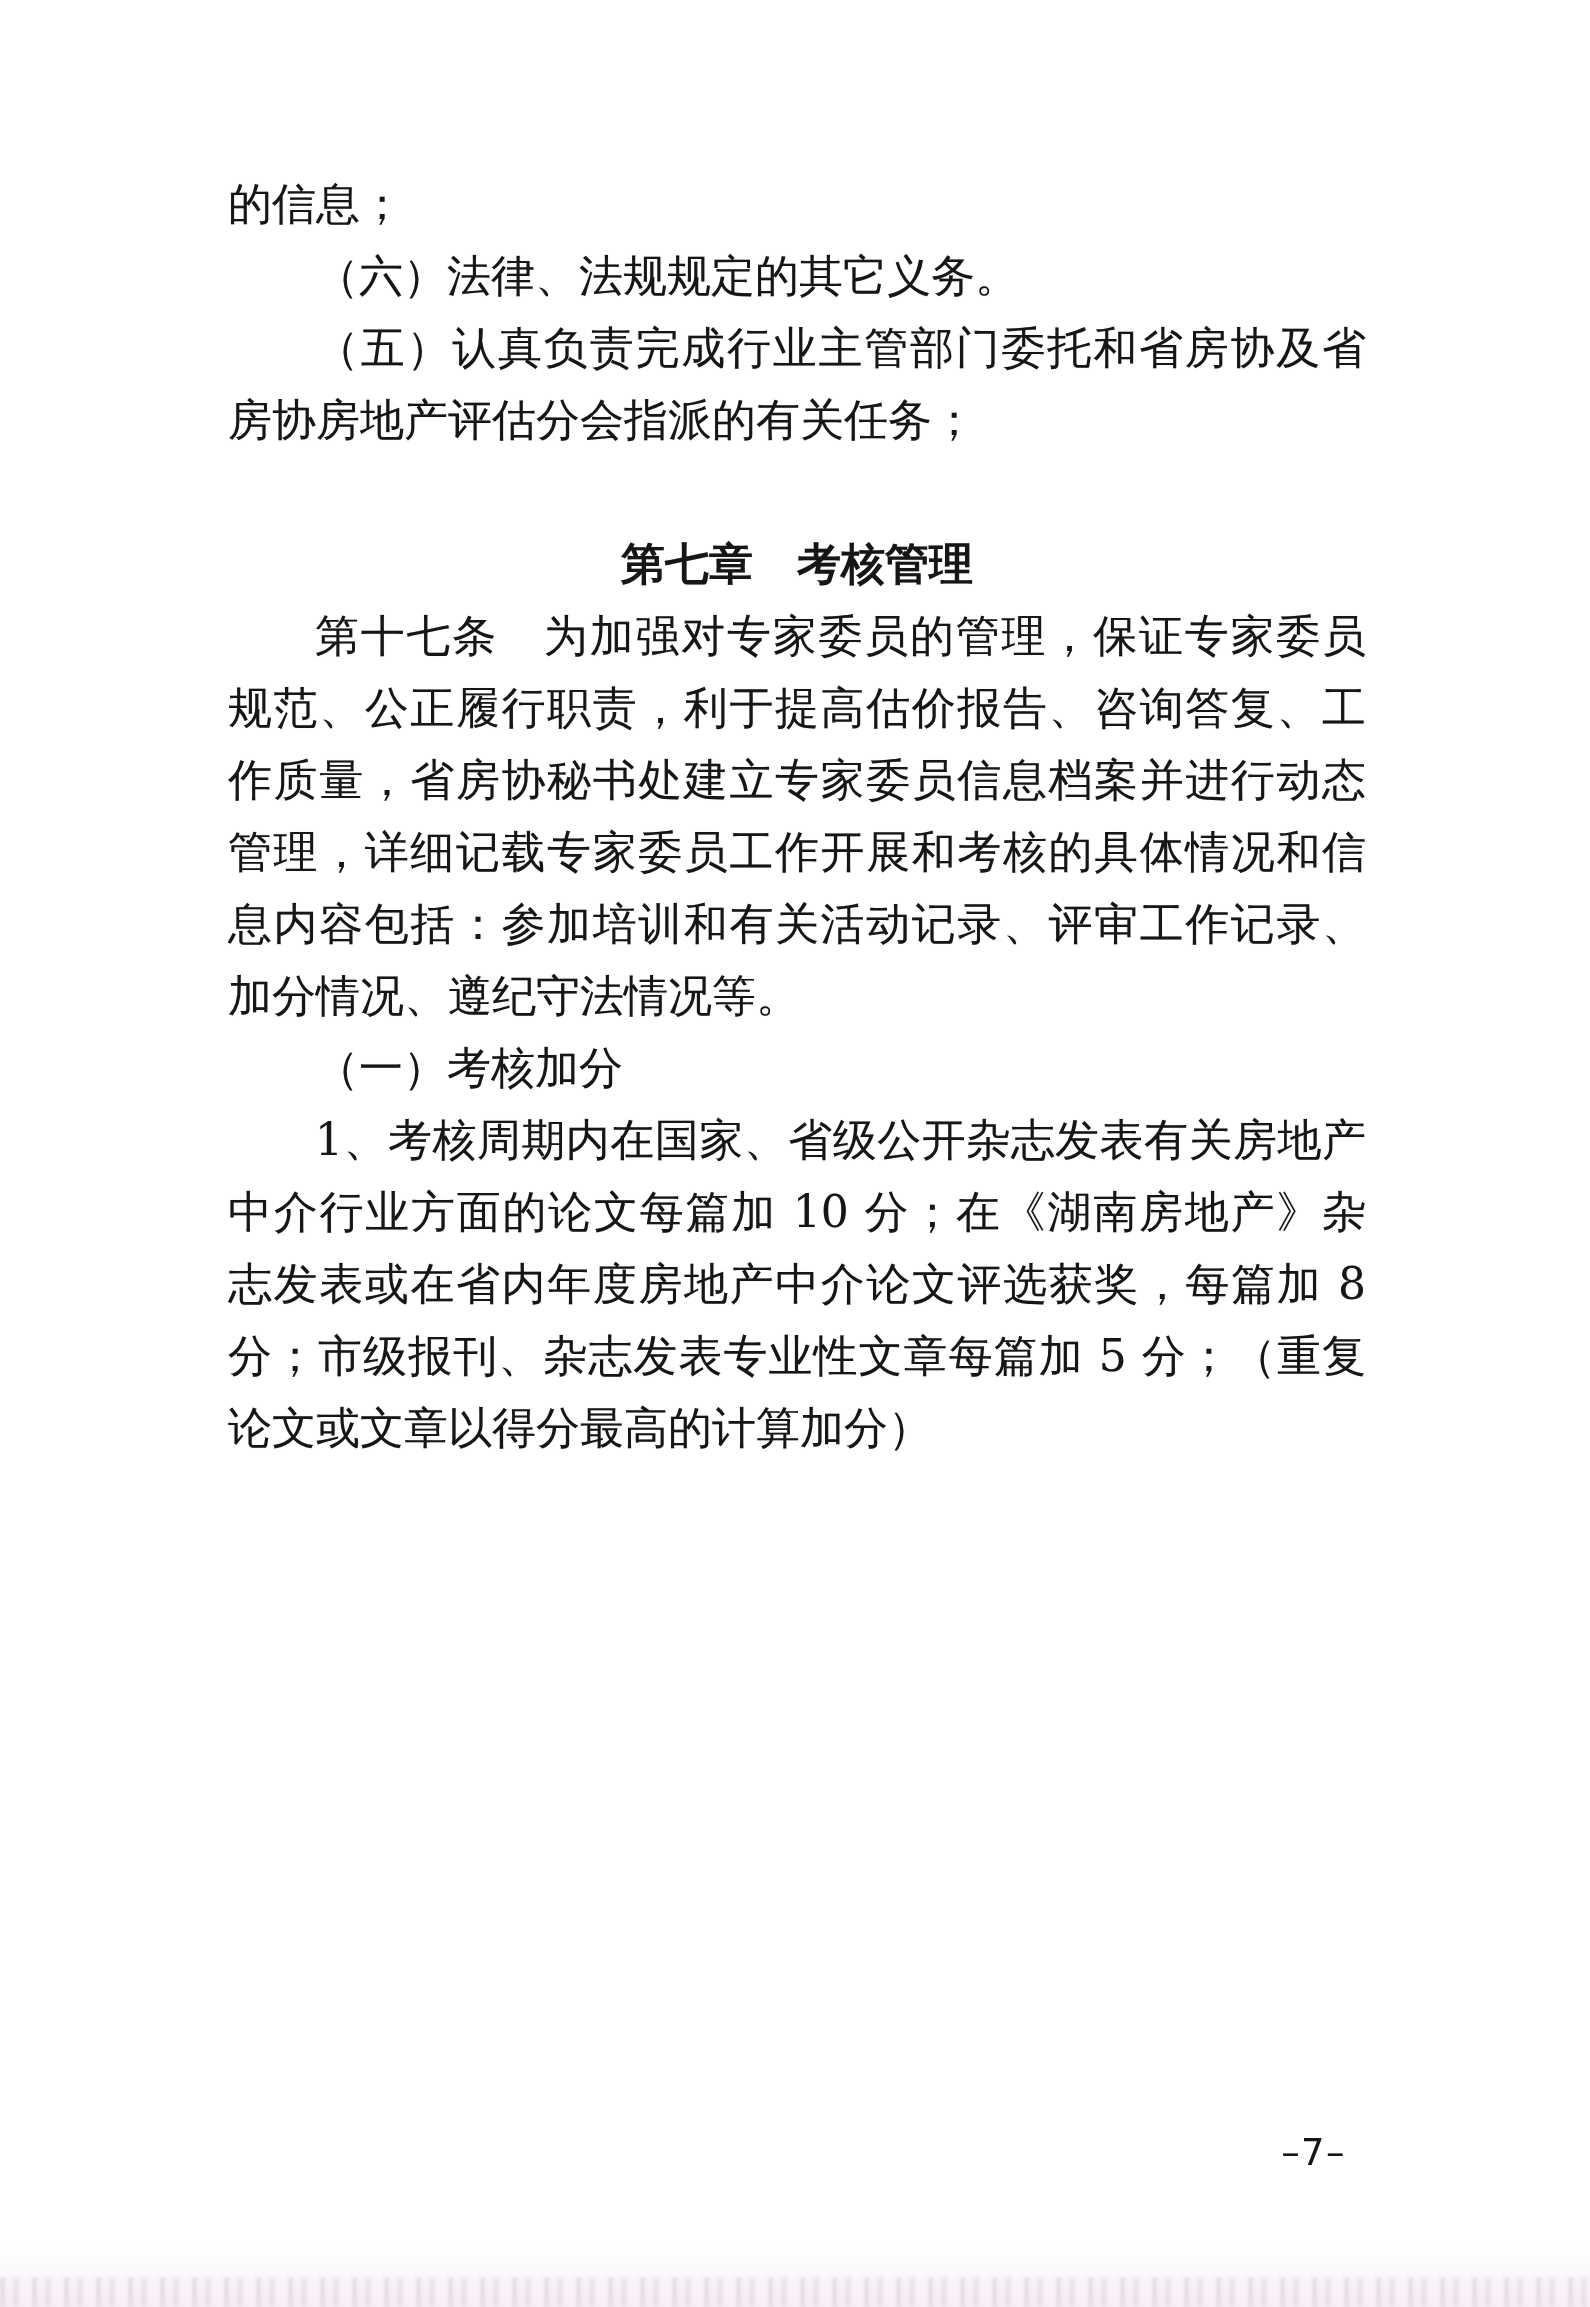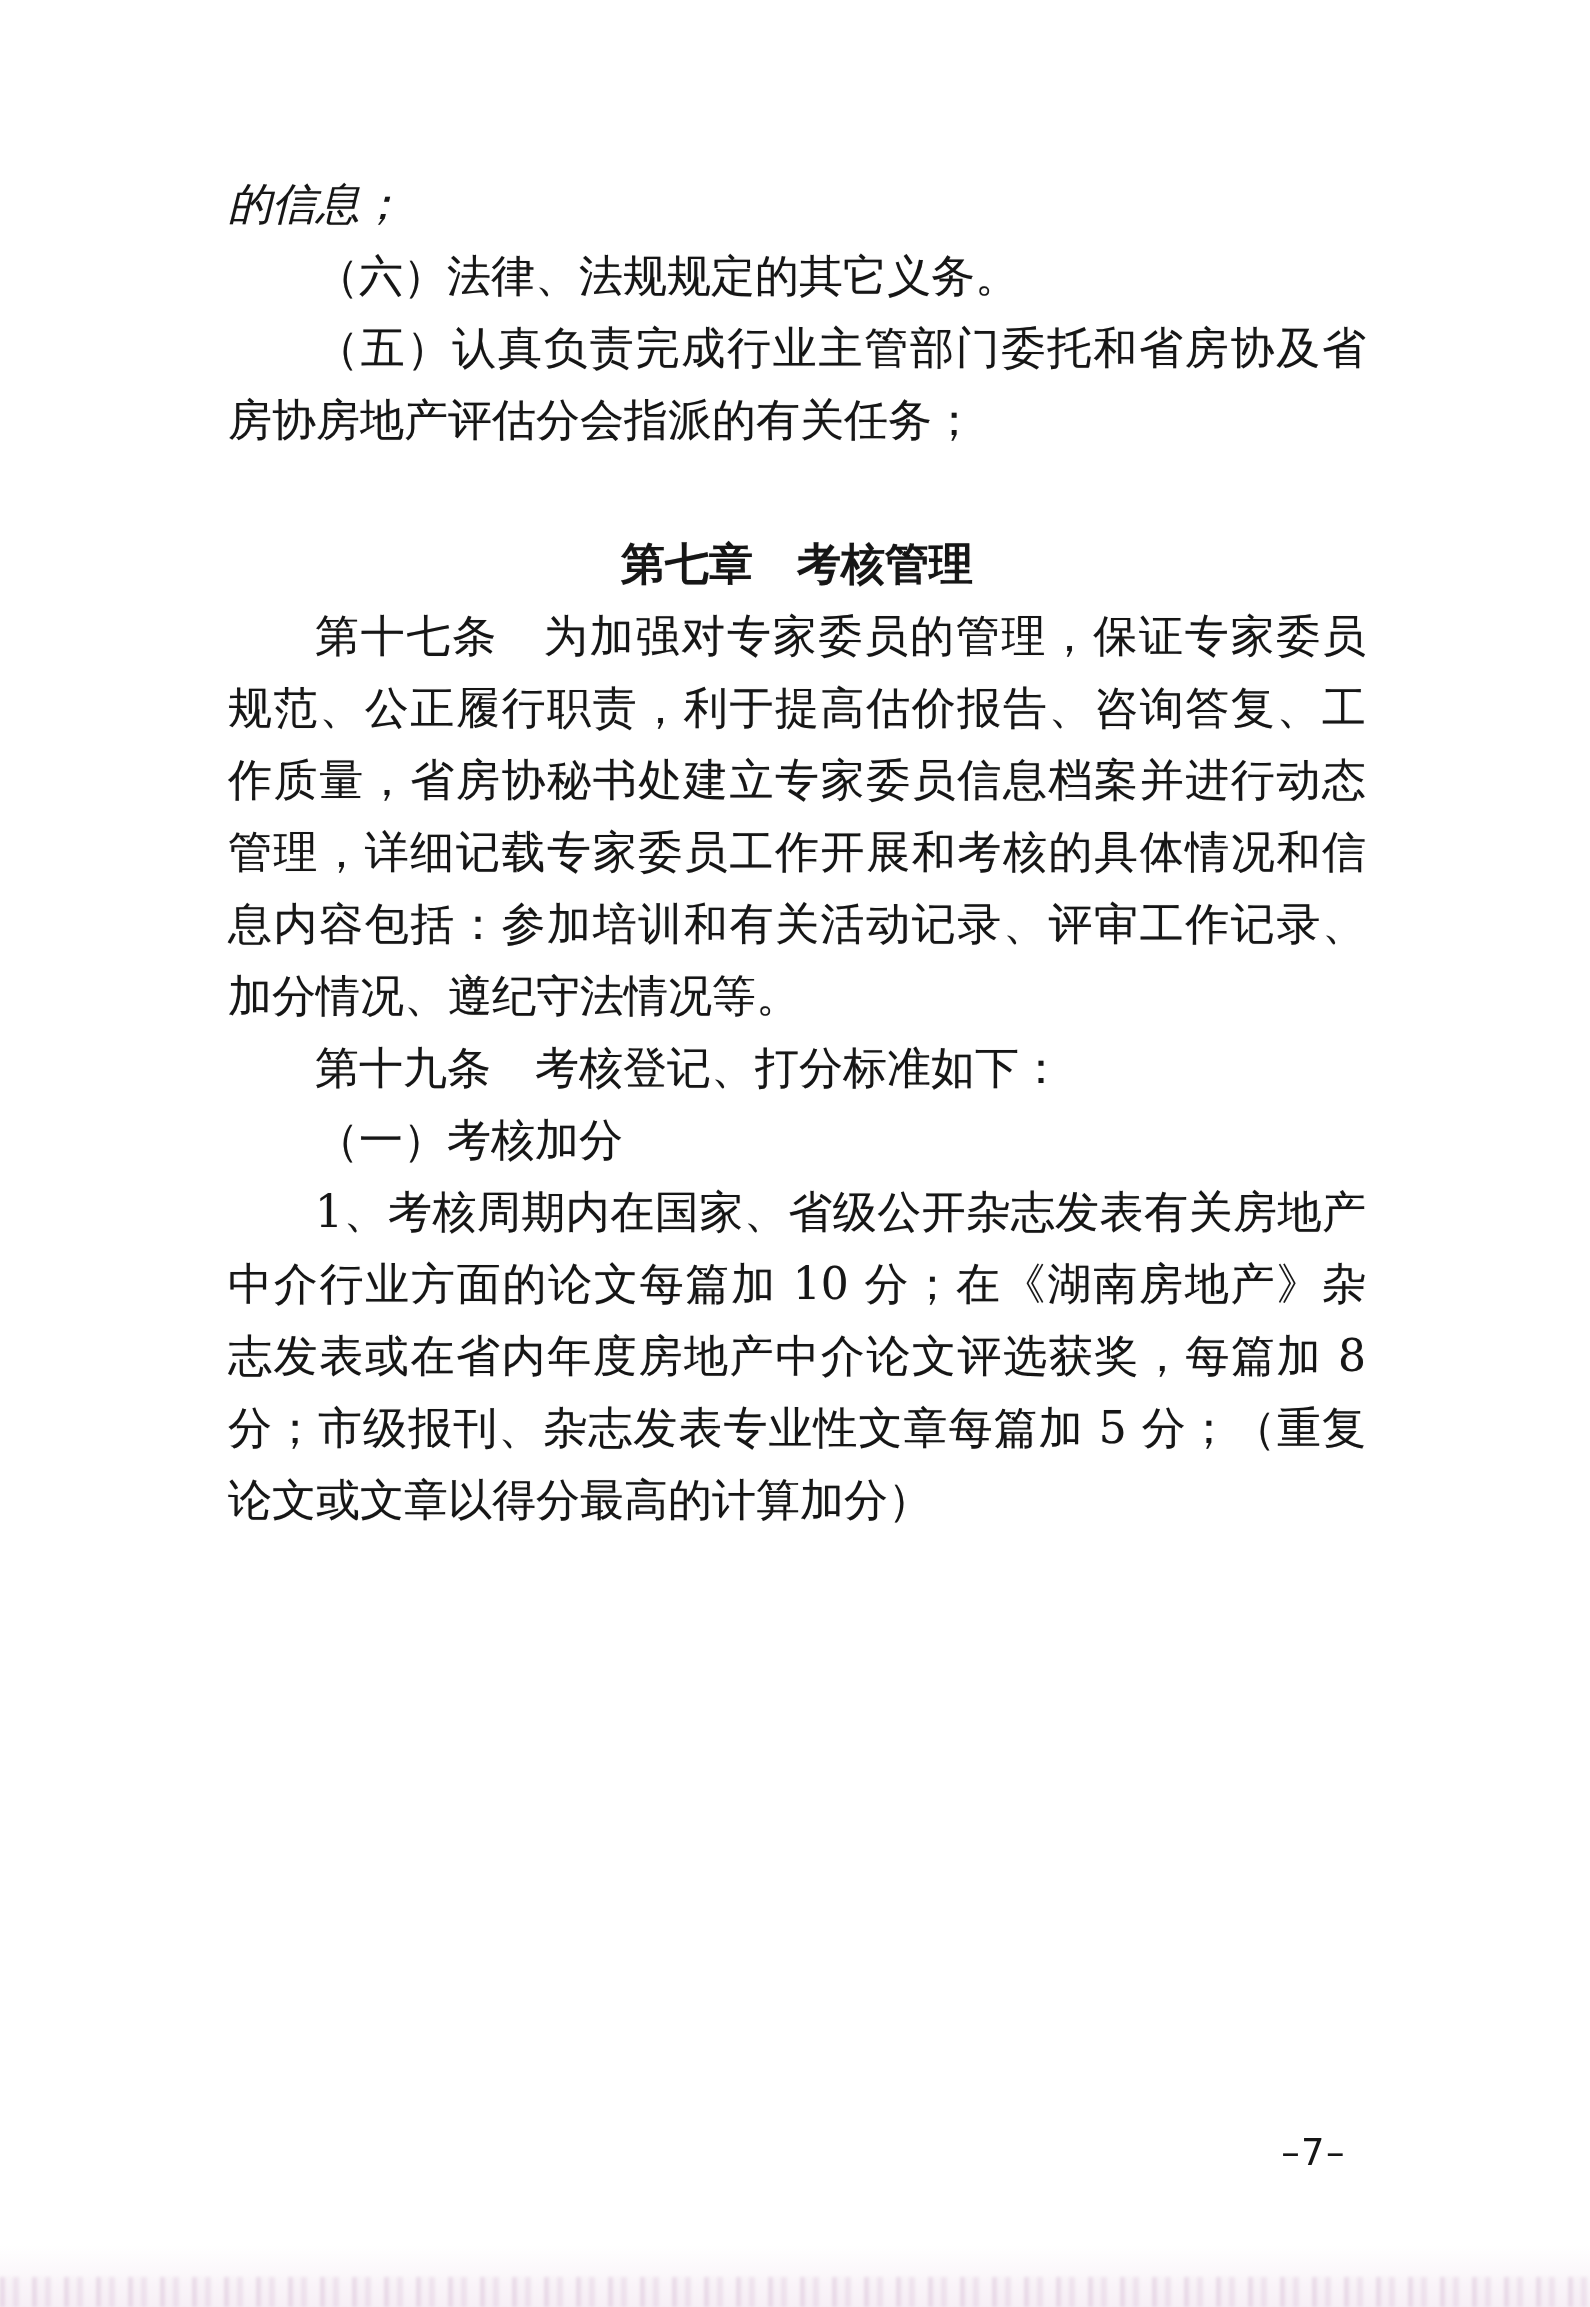--- a/index.html
+++ b/index.html
@@ -24,21 +24,21 @@
     font-size: 44px;
     line-height: 72px;
     text-align: justify;
     text-justify: inter-ideograph;
     text-shadow: 0 0 0.7px rgba(25, 25, 25, 0.35);
   }
 
   .doc-body > div { margin: 0; }
 
   .block-paragraph    { text-indent: 87px; }   
-  .block-continuation { text-indent: 0; font-style: italic; }        
+  .block-continuation { text-indent: 0; }        
   .block-heading {
     text-indent: 0;
     text-align: center;
     font-weight: 700;
     margin-top: 72px !important;              
   }
 
   .bold-prefix { font-weight: 400; }             
 
   .page-number {
@@ -78,21 +78,20 @@
 </head>
 <body>
 
 <div class="page">
   <div class="doc-body">
       <div class="block-continuation"><span>的信息；</span></div>
       <div class="block-paragraph"><span>（六）法律、法规规定的其它义务。</span></div>
       <div class="block-paragraph"><span>（五）认真负责完成行业主管部门委托和省房协及省房协房地产评估分会指派的有关任务；</span></div>
       <div class="block-heading"><span>第七章　考核管理</span></div>
       <div class="block-paragraph"><span class="bold-prefix">第十七条</span><span>　为加强对专家委员的管理，保证专家委员规范、公正履行职责，利于提高估价报告、咨询答复、工作质量，省房协秘书处建立专家委员信息档案并进行动态管理，详细记载专家委员工作开展和考核的具体情况和信息内容包括：参加培训和有关活动记录、评审工作记录、加分情况、遵纪守法情况等。</span></div>
-      <div class="block-paragraph"><span class="bold-prefix">第十九条</span><span>　考核登记、打分标准如下：</span></div>
       <div class="block-paragraph"><span>（一）考核加分</span></div>
       <div class="block-paragraph"><span>1、考核周期内在国家、省级公开杂志发表有关房地产中介行业方面的论文每篇加 10 分；在《湖南房地产》杂志发表或在省内年度房地产中介论文评选获奖，每篇加 8 分；市级报刊、杂志发表专业性文章每篇加 5 分；（重复论文或文章以得分最高的计算加分）</span></div>
     </div>
   <div class="page-number">–7–</div>
   <div class="scan-noise-soft"></div>
   <div class="scan-noise"></div>
 </div>
 
 
 </body></html>

